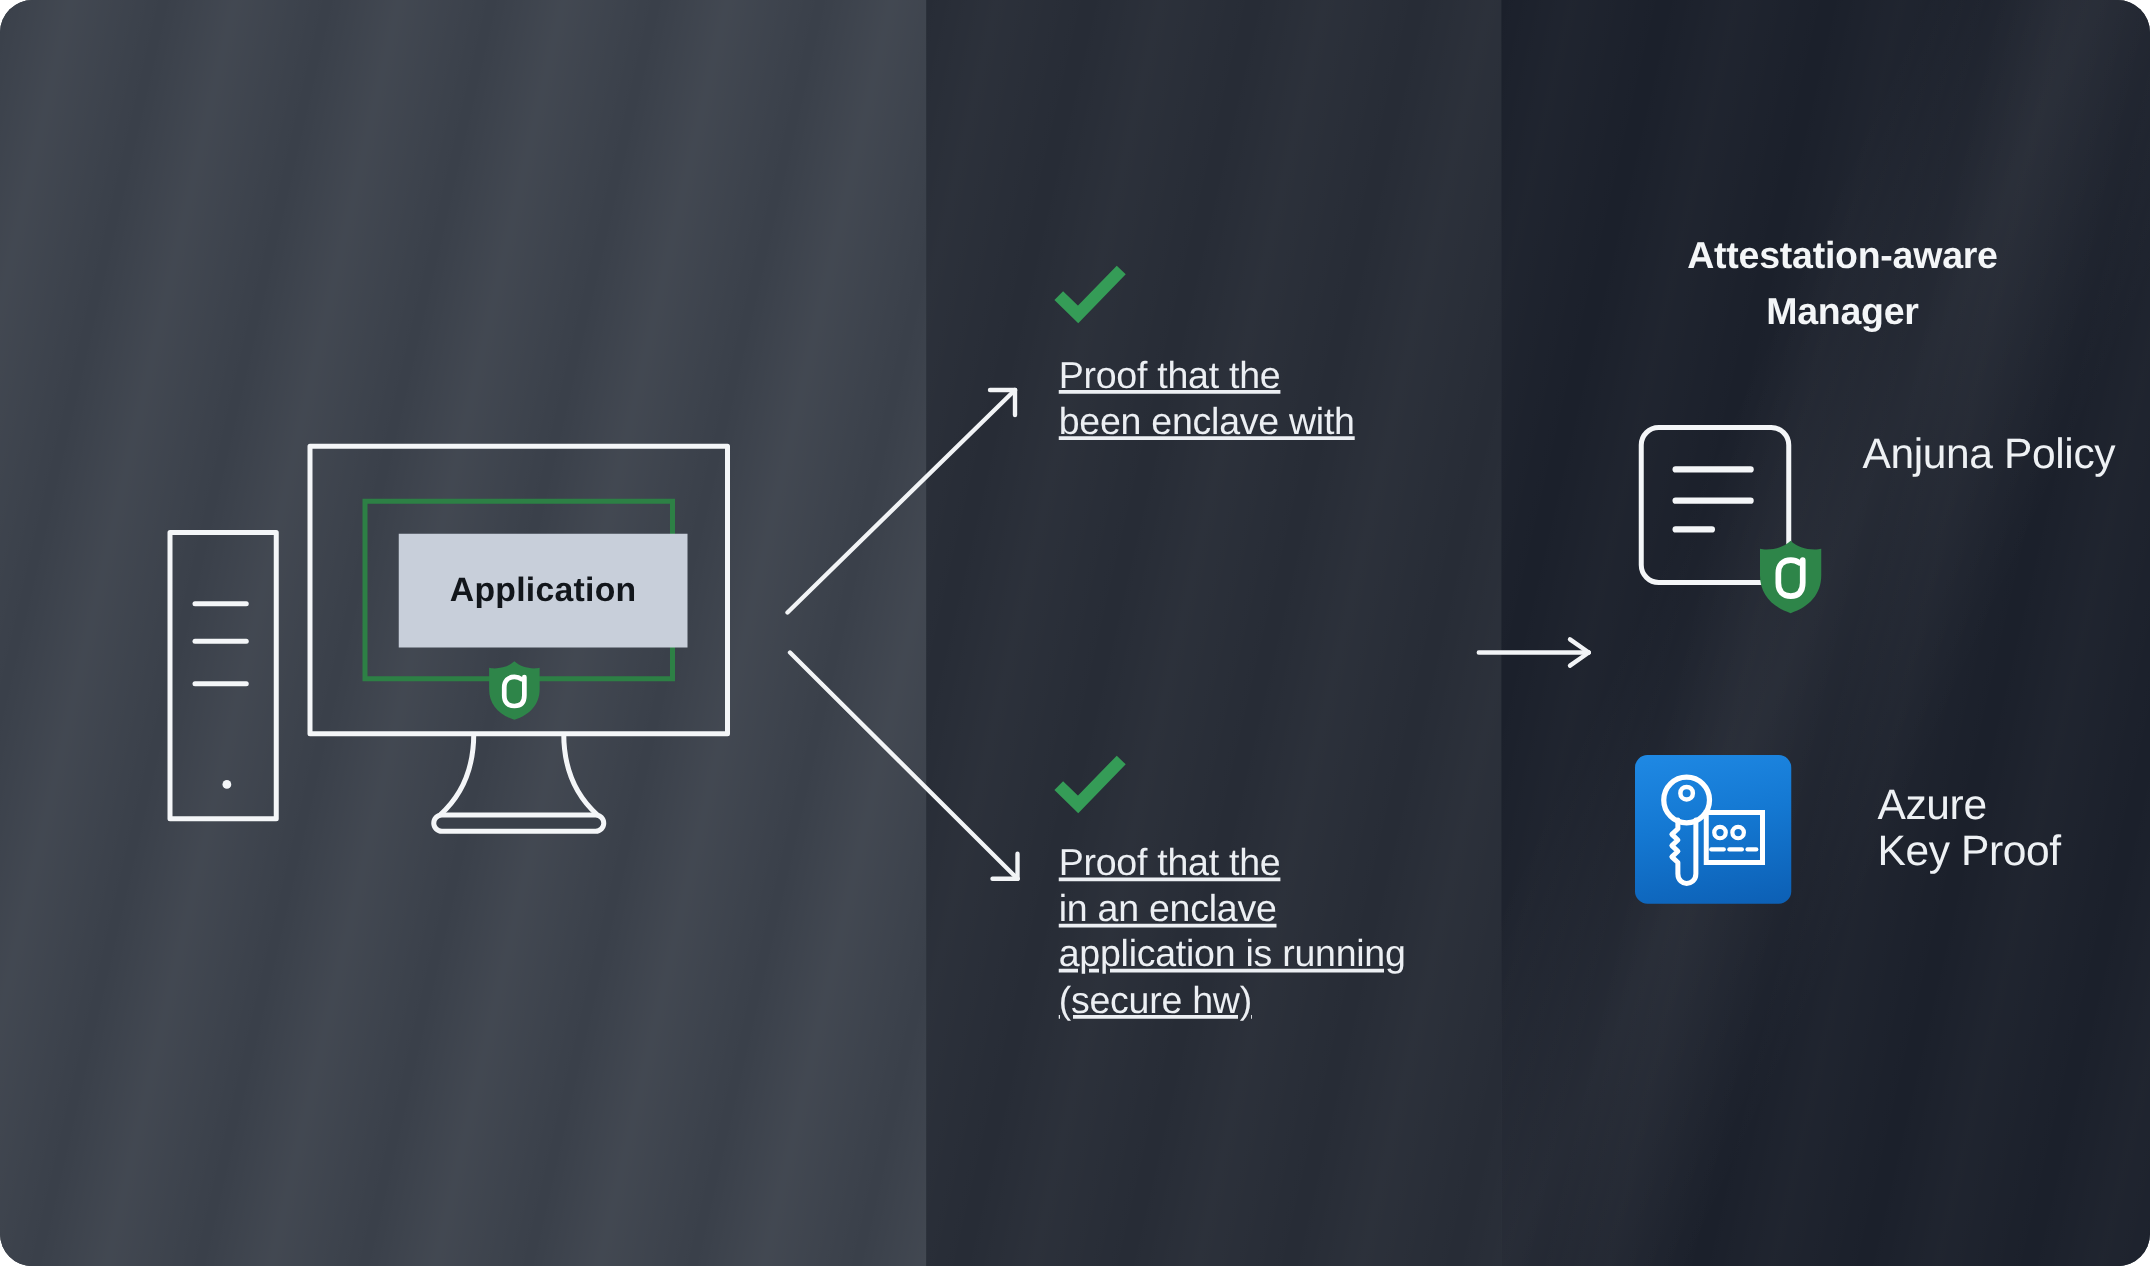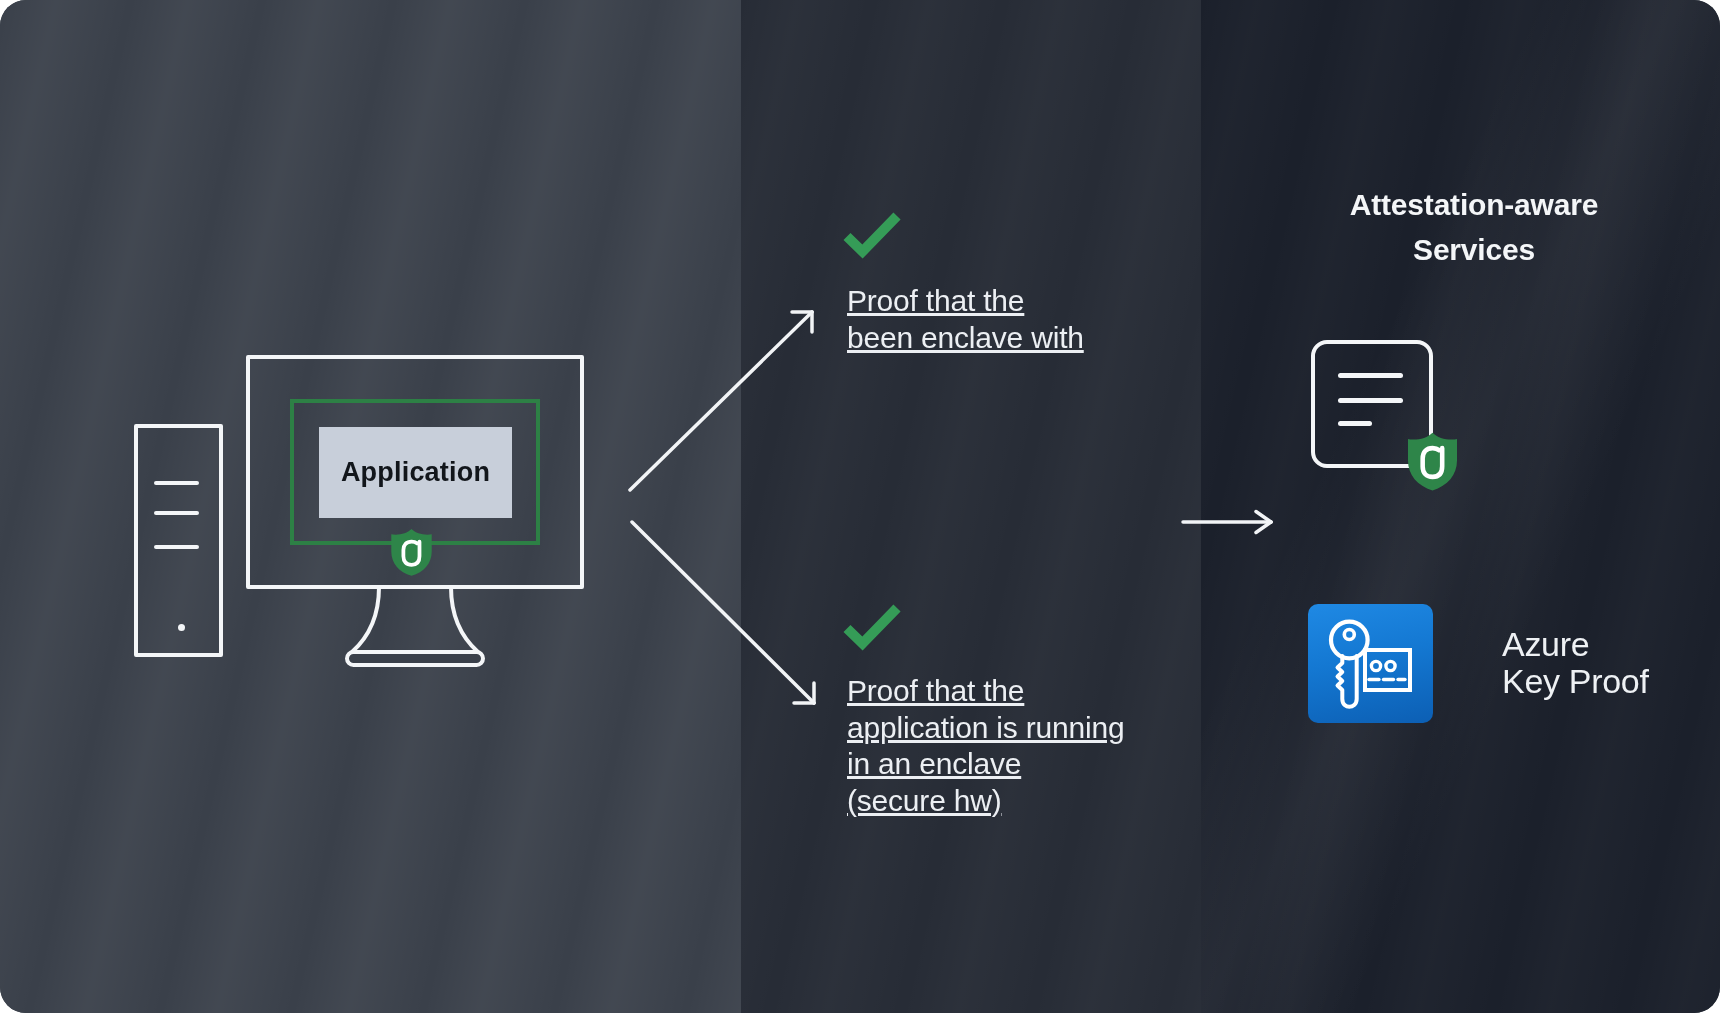--- a/index.html
+++ b/index.html
@@ -35,21 +35,21 @@
   .tower .tdot{position:absolute;left:40px;top:196px;width:7px;height:7px;border-radius:50%;background:#f4f6f8;}
   .monitor{
     position:absolute;left:246px;top:355px;width:338px;height:234px;
     border:4px solid #f4f6f8;border-radius:2px;box-sizing:border-box;
   }
   .enclave{
     position:absolute;left:290px;top:399px;width:250px;height:146px;
     border:4px solid #2d8045;box-sizing:border-box;
   }
   .appbox{
-    position:absolute;left:319px;top:427px;width:193px;height:91px;
+    position:absolute;left:319px;top:427px;width:231px;height:91px;
     background:#c8cfda;display:flex;align-items:center;justify-content:center;
     font-weight:bold;font-size:27px;letter-spacing:.2px;color:#12161b;
   }
   .stand{position:absolute;left:340px;top:585px;}
   .shield-sm{position:absolute;left:388px;top:526px;}
   .shield-lg{position:absolute;left:1404px;top:429px;}
   
   .arrow-up{position:absolute;left:624px;top:304px;}
   .arrow-down{position:absolute;left:626px;top:516px;}
   .arrow-right{position:absolute;left:1181px;top:508px;}
@@ -141,46 +141,47 @@
   <svg class="check-2" width="58" height="47" viewBox="0 0 58 47">
     <polyline points="4,24.5 19.5,39.5 54,4" fill="none" stroke="#359c57" stroke-width="10"></polyline>
   </svg>
 
   <div class="proof proof-1">
     <span class="ln">Proof that the</span>
     <span class="ln">been enclave with</span>
   </div>
   <div class="proof proof-2">
     <span class="ln">Proof that the</span>
+    <span class="ln">in an enclave</span>
     <span class="ln">application is running</span>
-    <span class="ln">in an enclave</span>
     <span class="ln">(secure hw)</span>
   </div>
 
   <div class="rtitle">
     <span class="ln">Attestation-aware</span>
-    <span class="ln">Services</span>
+    <span class="ln">Manager</span>
   </div>
 
   <svg class="arrow-right" width="96" height="30" viewBox="0 0 96 30">
     <line x1="2" y1="14" x2="90" y2="14" stroke="#f2f4f6" stroke-width="3.5" stroke-linecap="round"></line>
     <line x1="90" y1="14" x2="75" y2="3.5" stroke="#f2f4f6" stroke-width="3.5" stroke-linecap="round"></line>
     <line x1="90" y1="14" x2="75" y2="24.5" stroke="#f2f4f6" stroke-width="3.5" stroke-linecap="round"></line>
   </svg>
 
   <div class="doc-icon">
     <div class="dline" style="top:29px;width:65px;"></div>
     <div class="dline" style="top:54px;width:65px;"></div>
     <div class="dline" style="top:77px;width:34px;"></div>
   </div>
   <svg class="shield-lg" width="57" height="64" viewBox="0 0 40 44" preserveAspectRatio="none">
     <path d="M20,2.5 C23.2,5.6 28.2,7.3 33.5,7.3 C35,7.3 36.3,7.15 37.2,6.9 L37.2,21.5 C37.2,31.8 30.6,38.9 20,42.3 C9.4,38.9 2.8,31.8 2.8,21.5 L2.8,6.9 C3.7,7.15 5,7.3 6.5,7.3 C11.8,7.3 16.8,5.6 20,2.5 Z" fill="#2e8549"></path>
     <path d="M26.8,13.2 L26.8,25.6 C26.8,30.4 24.4,32.9 20.1,32.9 C15.7,32.9 13.1,30.3 13.1,25.7 L13.1,20.3 C13.1,15.7 15.7,13.1 20.1,13.1 C22,13.1 23.5,13.6 24.6,14.5" fill="none" stroke="#ffffff" stroke-width="3.2" stroke-linecap="round"></path>
   </svg>
   <div class="service-label label-apm">
+    <span class="ln">Anjuna Policy</span>
   </div>
 
   <div class="akv-icon">
     <svg width="125" height="119" viewBox="0 0 125 119">
       <circle cx="41.3" cy="36" r="18.3" fill="none" stroke="#ffffff" stroke-width="4.2"></circle>
       <circle cx="41.3" cy="30.5" r="5" fill="none" stroke="#ffffff" stroke-width="3.6"></circle>
       <path d="M34.3,52 L34.3,59 L29.5,63.5 L34.3,68 L29.5,72.5 L34.3,77 L29.5,81.5 L34.3,86 L34.3,95 C34.3,100.5 38.3,102.8 41.3,102.8 C44.5,102.8 48.7,100.5 48.7,95 L48.7,52" fill="none" stroke="#ffffff" stroke-width="4" stroke-linejoin="round" stroke-linecap="round"></path>
       <rect x="57" y="46" width="45" height="40" fill="none" stroke="#ffffff" stroke-width="4"></rect>
       <circle cx="68" cy="62" r="4.6" fill="none" stroke="#ffffff" stroke-width="3.4"></circle>
       <circle cx="82.5" cy="62" r="4.6" fill="none" stroke="#ffffff" stroke-width="3.4"></circle>

